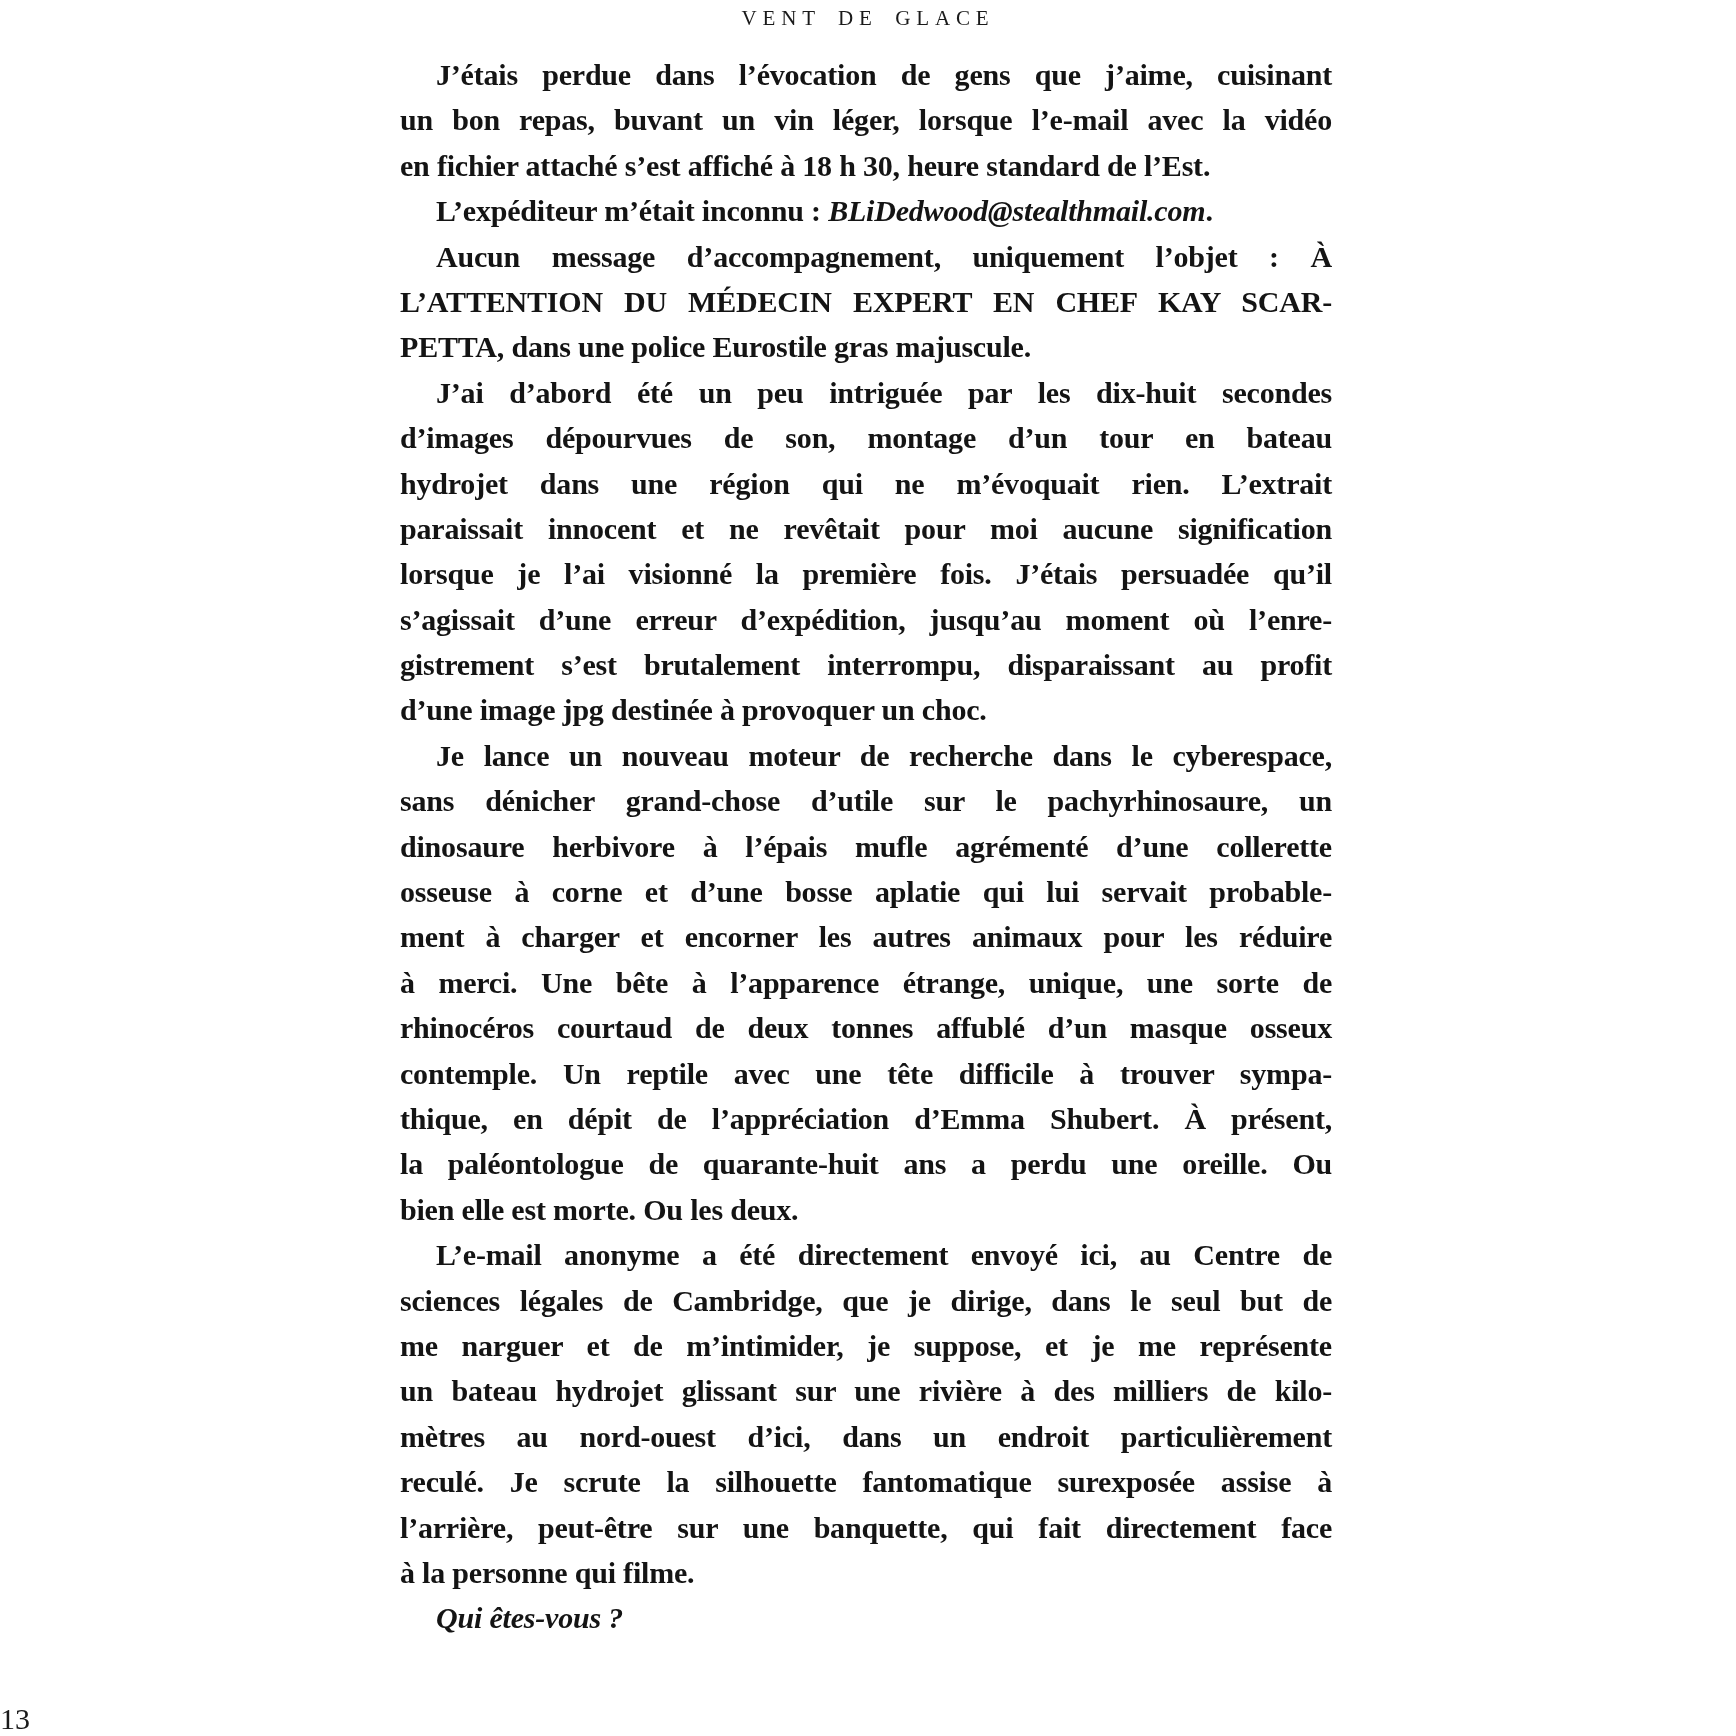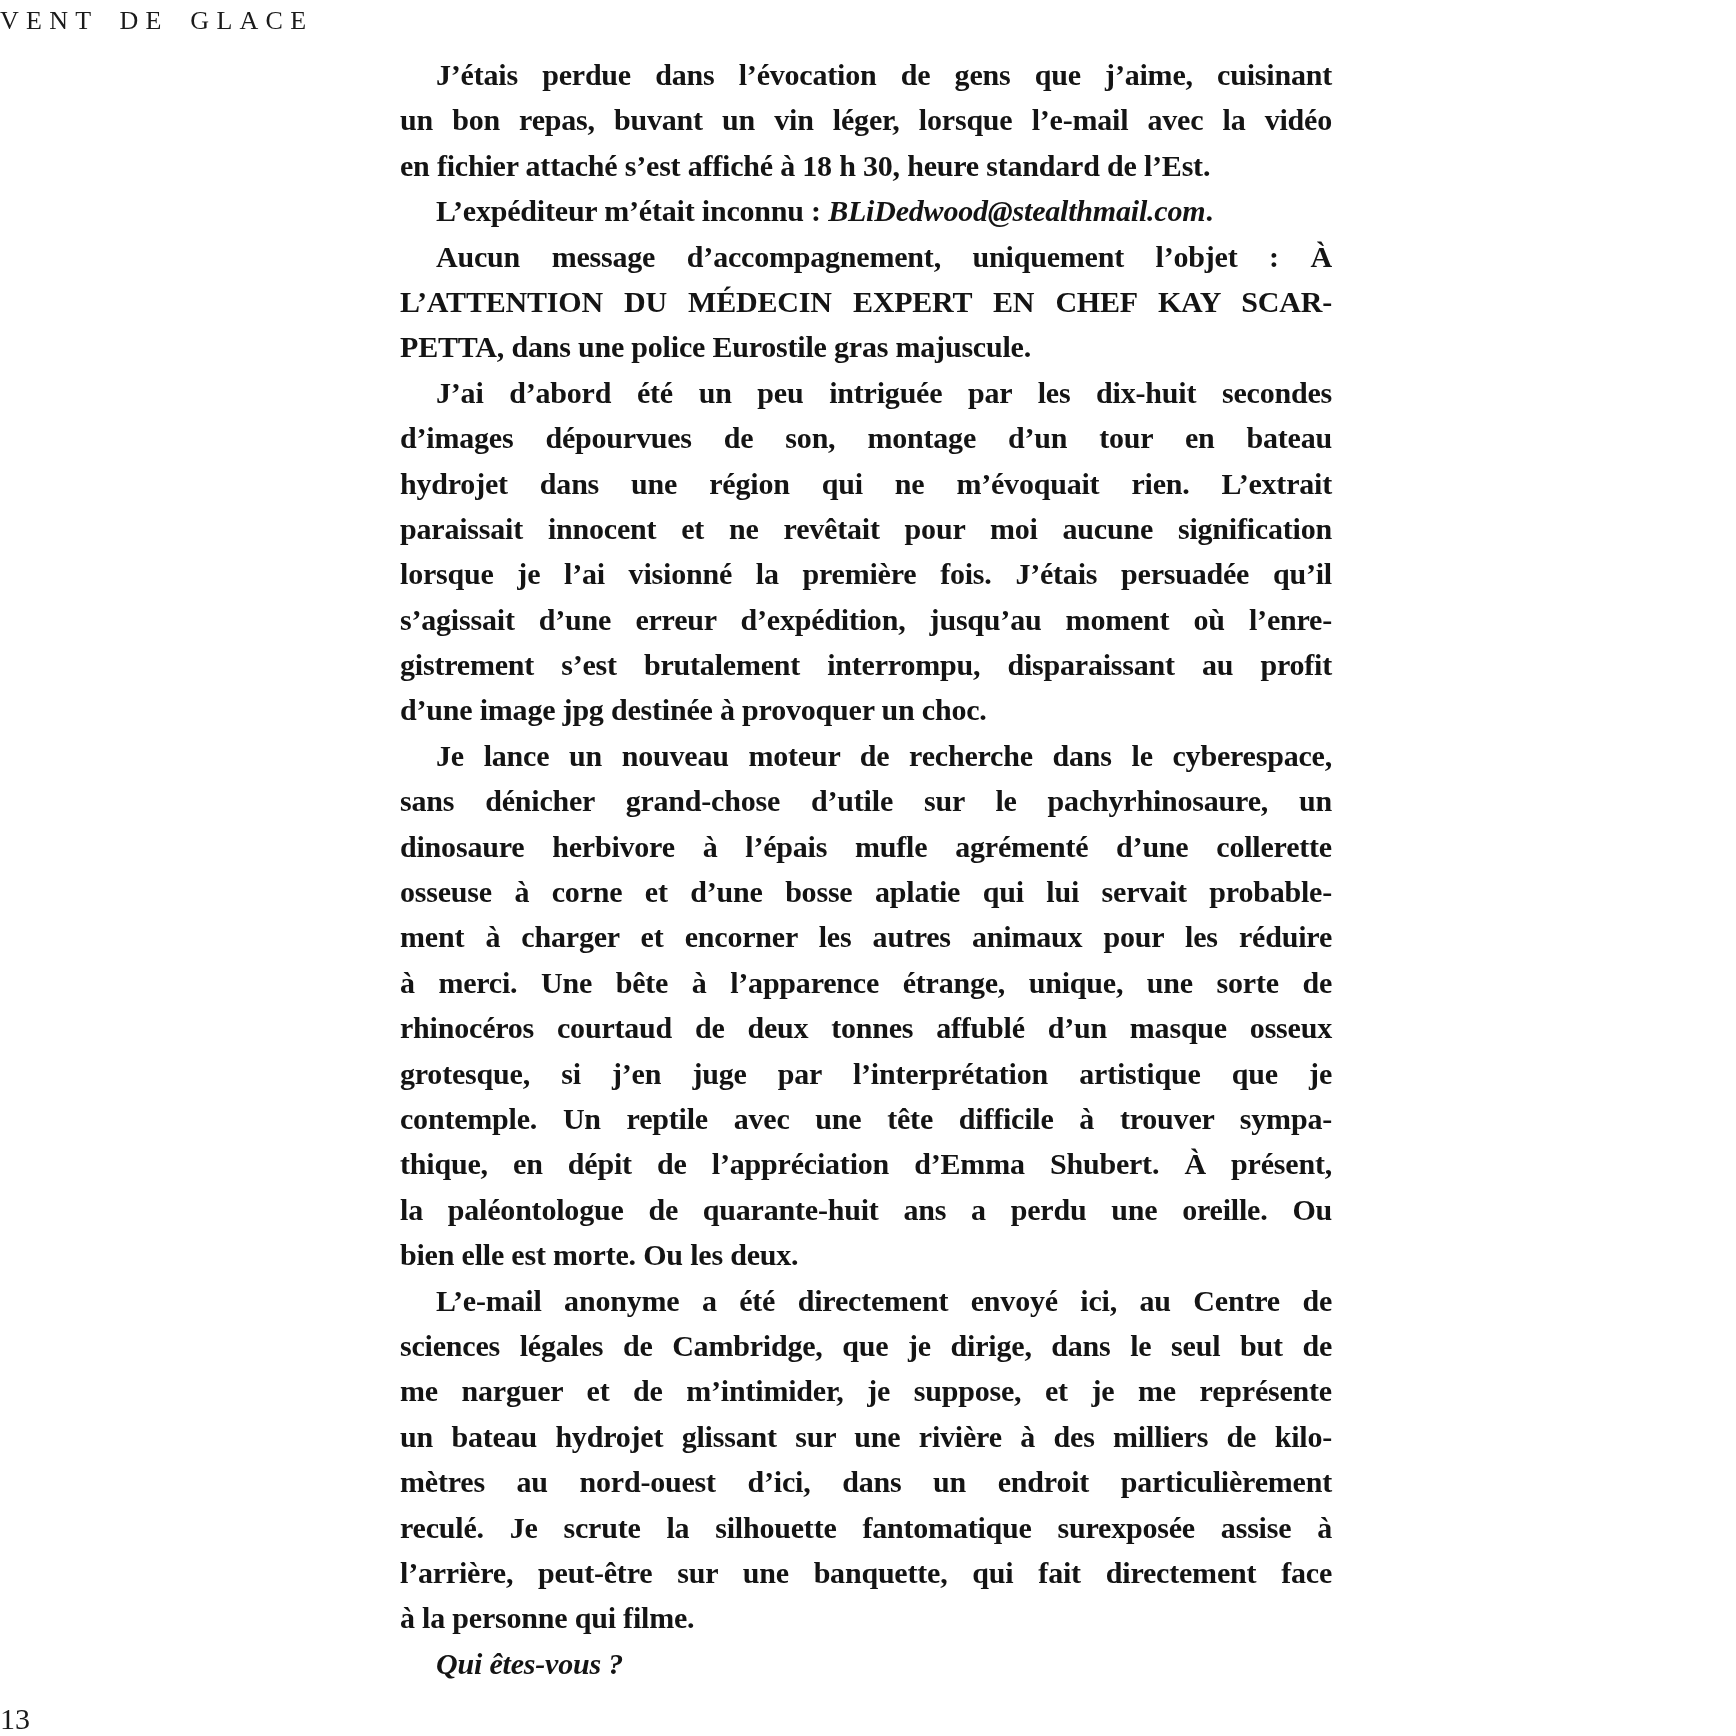--- a/index.html
+++ b/index.html
@@ -14,21 +14,22 @@
     background: #ffffff;
     color: #151515;
     font-family: "Liberation Serif", "DejaVu Serif", serif;
     overflow: hidden;
   }
   .running-header {
     position: absolute;
     top: 6px;
     left: 0;
     width: 100%;
-    font-size: 26px;
+    text-align: center;
+    font-size: 21px;
     letter-spacing: 0.28em;
     word-spacing: 0.30em;
     color: #1a1a1a;
   }
   .text-block {
     position: absolute;
     top: 52px;
     left: 400px;
     width: 932px;
     font-size: 30px;
@@ -84,21 +85,20 @@
       <div class="line"><span class="">s’agissait d’une erreur d’expédition, jusqu’au moment où l’enre-</span></div>
       <div class="line"><span class="">gistrement s’est brutalement interrompu, disparaissant au profit</span></div>
       <div class="line last"><span class="">d’une image jpg destinée à provoquer un choc.</span></div>
       <div class="line indent"><span class="">Je lance un nouveau moteur de recherche dans le cyberespace,</span></div>
       <div class="line"><span class="">sans dénicher grand-chose d’utile sur le pachyrhinosaure, un</span></div>
       <div class="line"><span class="">dinosaure herbivore à l’épais mufle agrémenté d’une collerette</span></div>
       <div class="line"><span class="">osseuse à corne et d’une bosse aplatie qui lui servait probable-</span></div>
       <div class="line"><span class="">ment à charger et encorner les autres animaux pour les réduire</span></div>
       <div class="line"><span class="">à merci. Une bête à l’apparence étrange, unique, une sorte de</span></div>
       <div class="line"><span class="">rhinocéros courtaud de deux tonnes affublé d’un masque osseux</span></div>
-      <div class="line"><span class="">grotesque, si j’en juge par l’interprétation artistique que je</span></div>
       <div class="line"><span class="">contemple. Un reptile avec une tête difficile à trouver sympa-</span></div>
       <div class="line"><span class="">thique, en dépit de l’appréciation d’Emma Shubert. À présent,</span></div>
       <div class="line"><span class="">la paléontologue de quarante-huit ans a perdu une oreille. Ou</span></div>
       <div class="line last"><span class="">bien elle est morte. Ou les deux.</span></div>
       <div class="line indent"><span class="">L’e-mail anonyme a été directement envoyé ici, au Centre de</span></div>
       <div class="line"><span class="">sciences légales de Cambridge, que je dirige, dans le seul but de</span></div>
       <div class="line"><span class="">me narguer et de m’intimider, je suppose, et je me représente</span></div>
       <div class="line"><span class="">un bateau hydrojet glissant sur une rivière à des milliers de kilo-</span></div>
       <div class="line"><span class="">mètres au nord-ouest d’ici, dans un endroit particulièrement</span></div>
       <div class="line"><span class="">reculé. Je scrute la silhouette fantomatique surexposée assise à</span></div>

